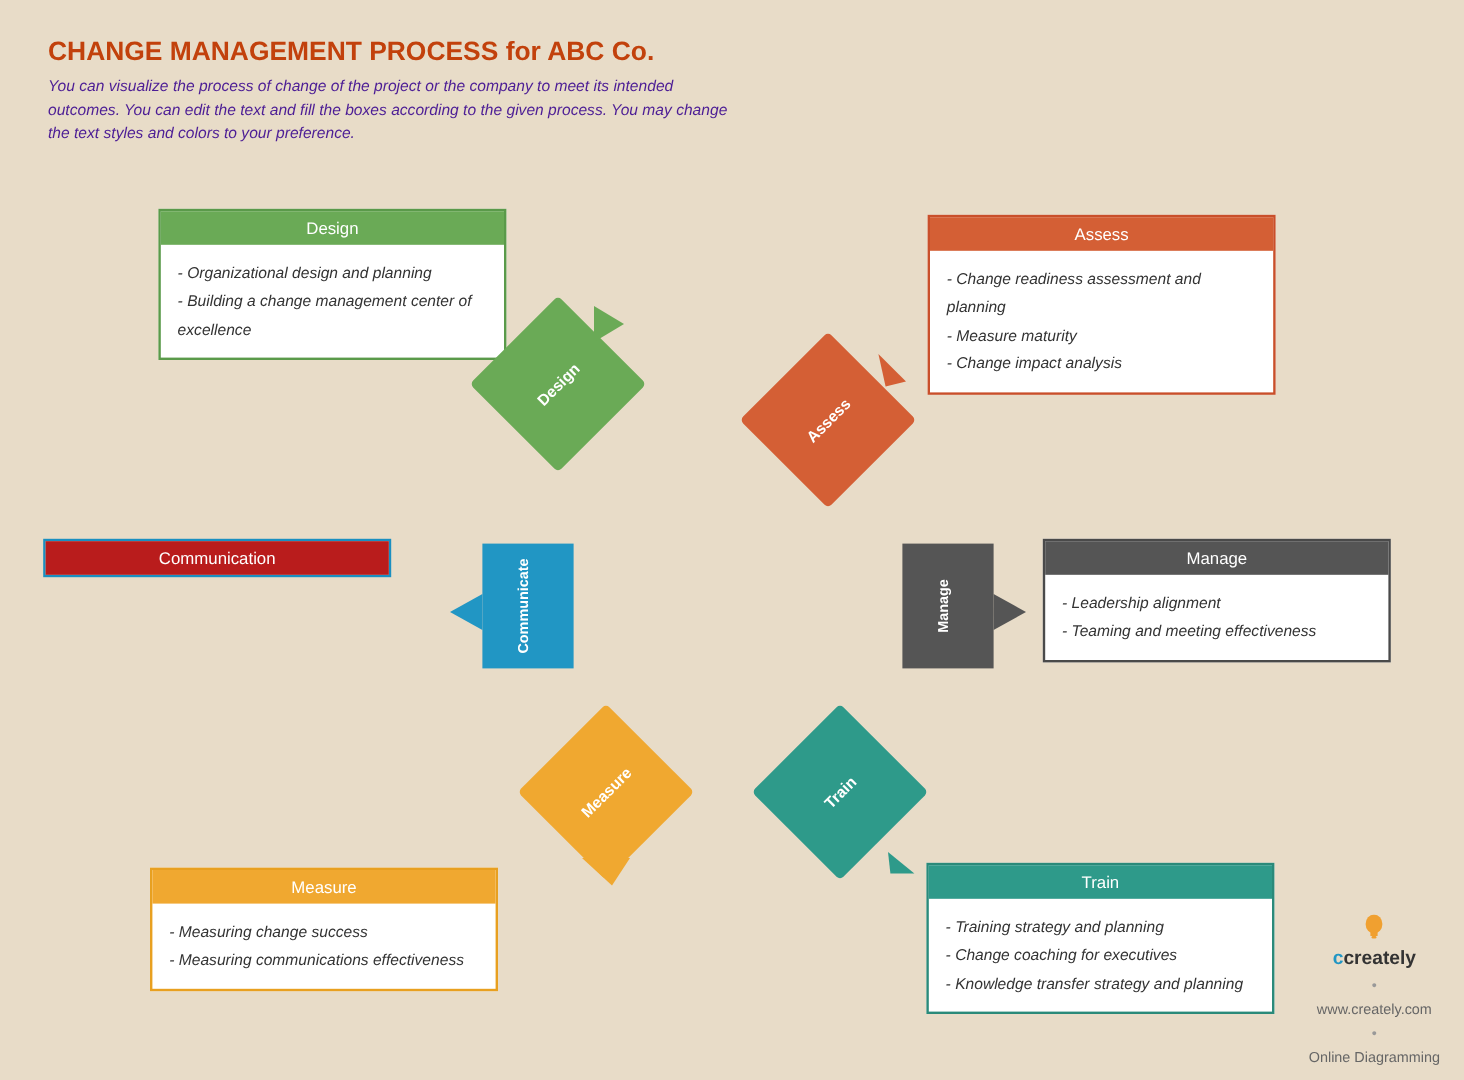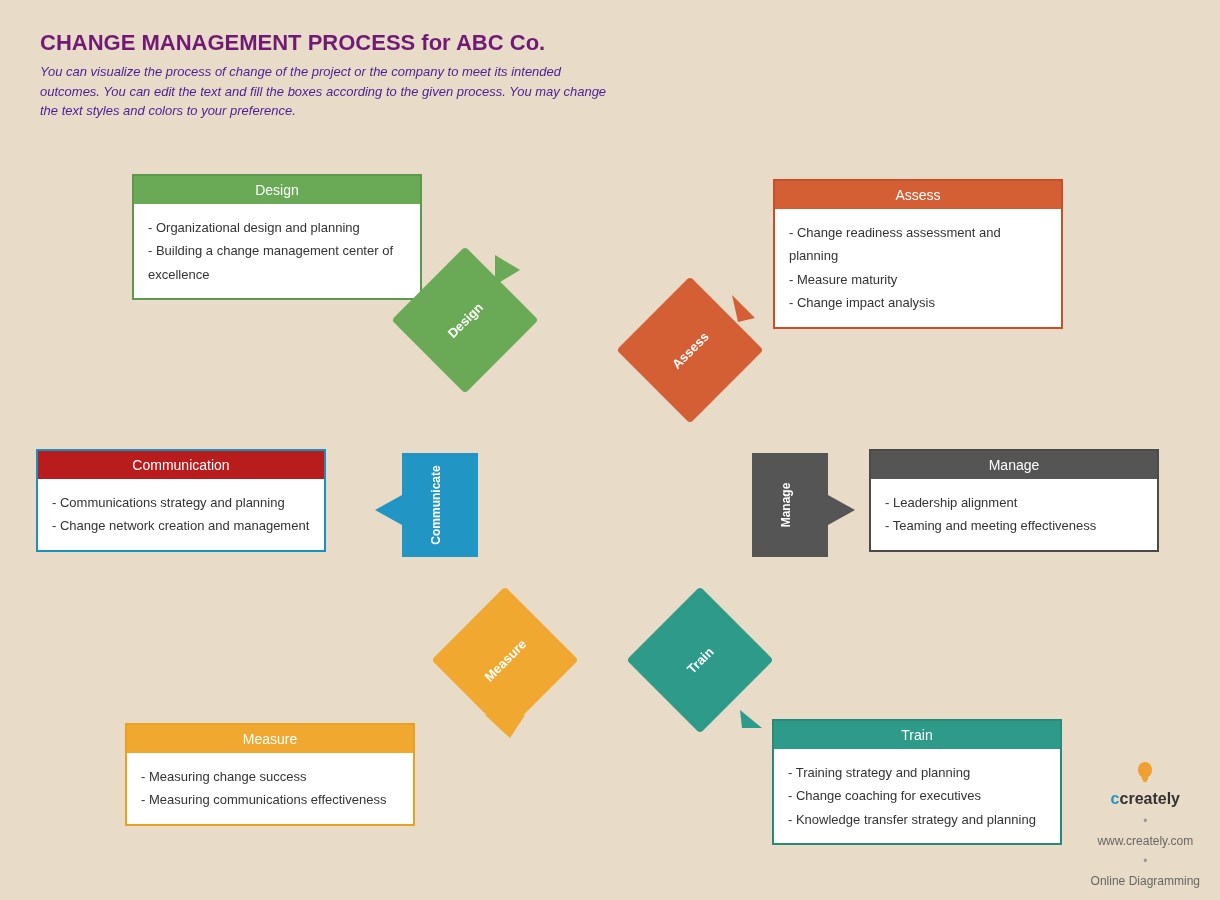--- a/index.html
+++ b/index.html
@@ -15,21 +15,21 @@
     .main-container {
       width: 1220px;
       height: 900px;
       position: relative;
       padding: 30px 40px;
     }
 
     .title {
       font-size: 22px;
       font-weight: bold;
-      color: #701a75;
+      color: #c2410c;
       margin-bottom: 6px;
     }
 
     .subtitle {
       font-size: 13px;
       color: #4c1d95;
       font-style: italic;
       line-height: 1.5;
       max-width: 580px;
     }
@@ -47,20 +47,21 @@
       color: #fff;
       font-size: 14px;
       padding: 6px 10px;
     }
 
     .info-box-body {
       padding: 12px 14px;
       font-size: 13px;
       color: #333;
       line-height: 1.8;
+      font-style: italic;
     }
 
     
     .box-design {
       border-color: #5a9a4a;
       top: 174px;
       left: 132px;
     }
     .box-design .info-box-header { background: #6aaa56; }
 
@@ -136,24 +137,20 @@
     <div class="info-box-header">Assess</div>
     <div class="info-box-body">
       <div>- Change readiness assessment and planning</div>
       <div>- Measure maturity</div>
       <div>- Change impact analysis</div>
     </div>
   </div>
 
   <div class="info-box box-communication">
     <div class="info-box-header">Communication</div>
-    <div class="info-box-body">
-      <div>- Communications strategy and planning</div>
-      <div>- Change network creation and management</div>
-    </div>
   </div>
 
   <div class="info-box box-manage">
     <div class="info-box-header">Manage</div>
     <div class="info-box-body">
       <div>- Leadership alignment</div>
       <div>- Teaming and meeting effectiveness</div>
     </div>
   </div>
 

